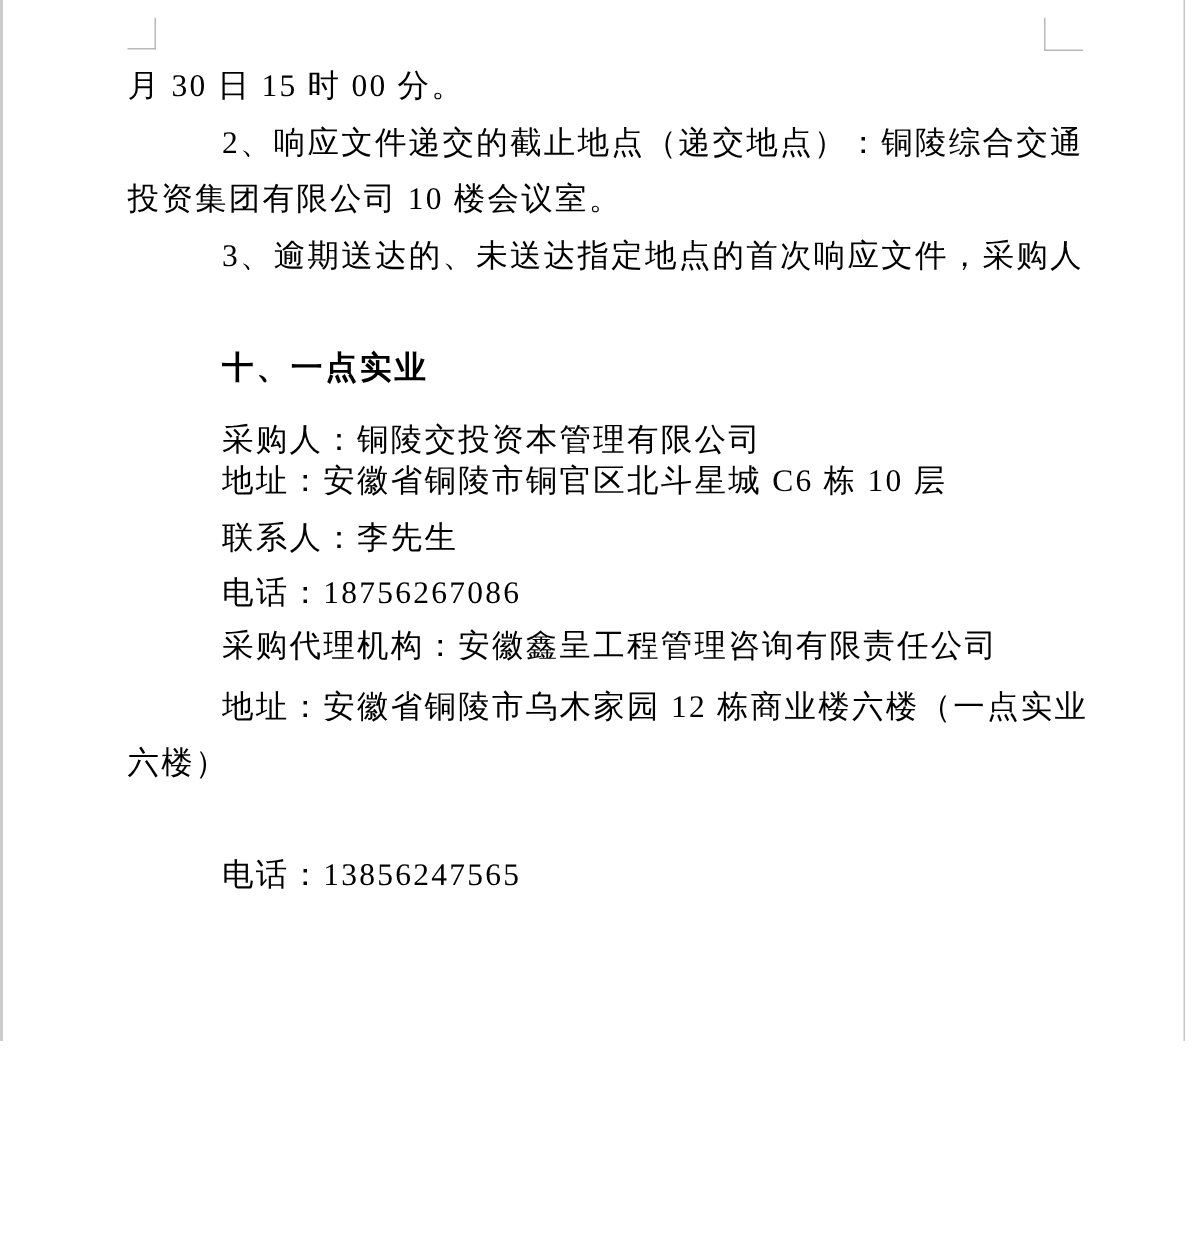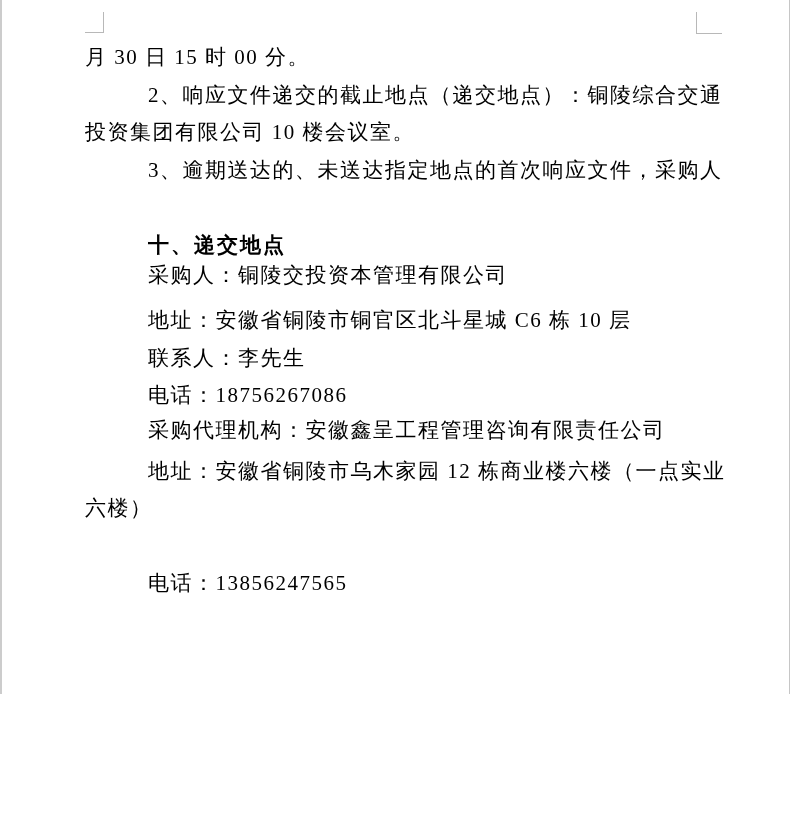--- a/index.html
+++ b/index.html
@@ -62,22 +62,22 @@
   <div class="page-edge left"></div>
   <div class="page-edge right"></div>
 
   <div class="boundary-mark tl"></div>
   <div class="boundary-mark tr"></div>
 
   <div class="text-line" style="top:43px">月 30 日 15 时 00 分。</div>
   <div class="text-line indent" style="top:81px">2、响应文件递交的截止地点（递交地点）：铜陵综合交通</div>
   <div class="text-line" style="top:118px">投资集团有限公司 10 楼会议室。</div>
   <div class="text-line indent" style="top:156px">3、逾期送达的、未送达指定地点的首次响应文件，采购人</div>
-  <div class="text-line indent bold" style="top:231px">十、递交地点</div>
-  <div class="text-line indent" style="top:261px">采购人：铜陵交投资本管理有限公司</div>
+  <div class="text-line indent bold" style="top:231px">十、一点实业</div>
+  <div class="text-line indent" style="top:279px">采购人：铜陵交投资本管理有限公司</div>
   <div class="text-line indent" style="top:306px">地址：安徽省铜陵市铜官区北斗星城 C6 栋 10 层</div>
   <div class="text-line indent" style="top:344px">联系人：李先生</div>
   <div class="text-line indent" style="top:381px">电话：18756267086</div>
   <div class="text-line indent" style="top:416px">采购代理机构：安徽鑫呈工程管理咨询有限责任公司</div>
   <div class="text-line indent" style="top:457px">地址：安徽省铜陵市乌木家园 12 栋商业楼六楼（一点实业</div>
   <div class="text-line" style="top:494px">六楼）</div>
   <div class="text-line indent" style="top:569px">电话：13856247565</div>
 
 </div>
 

